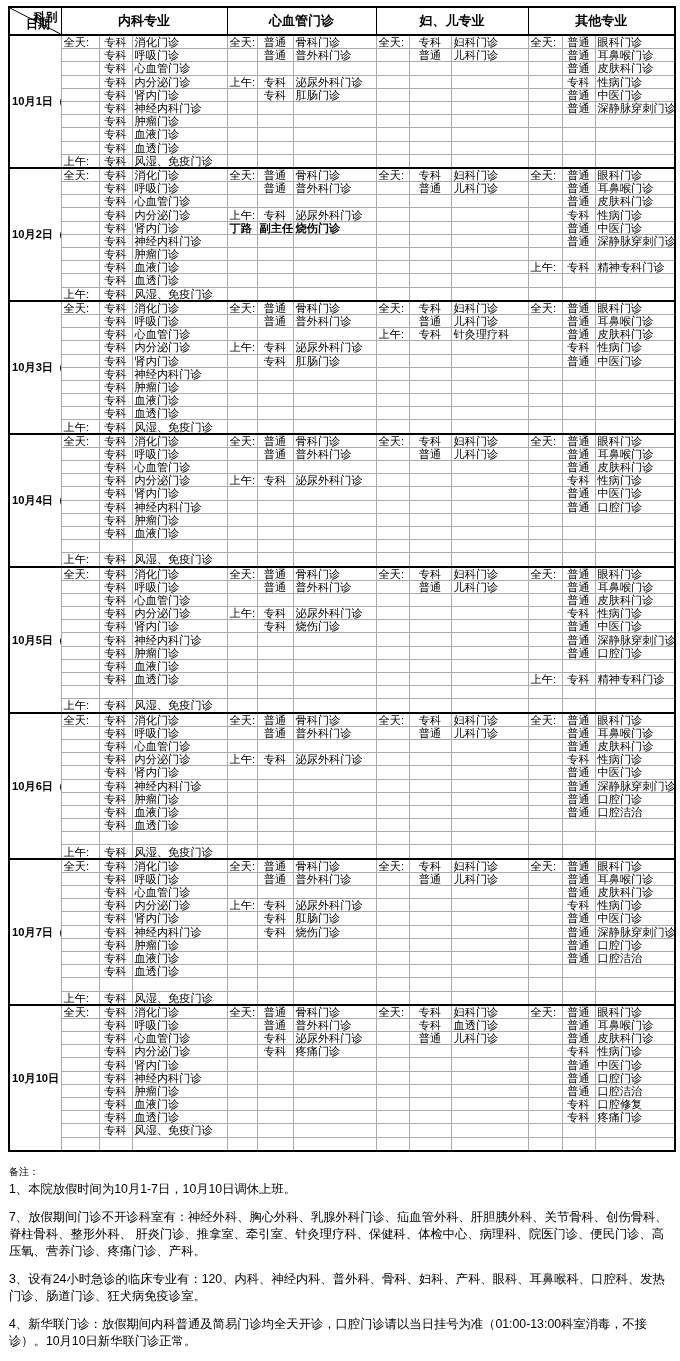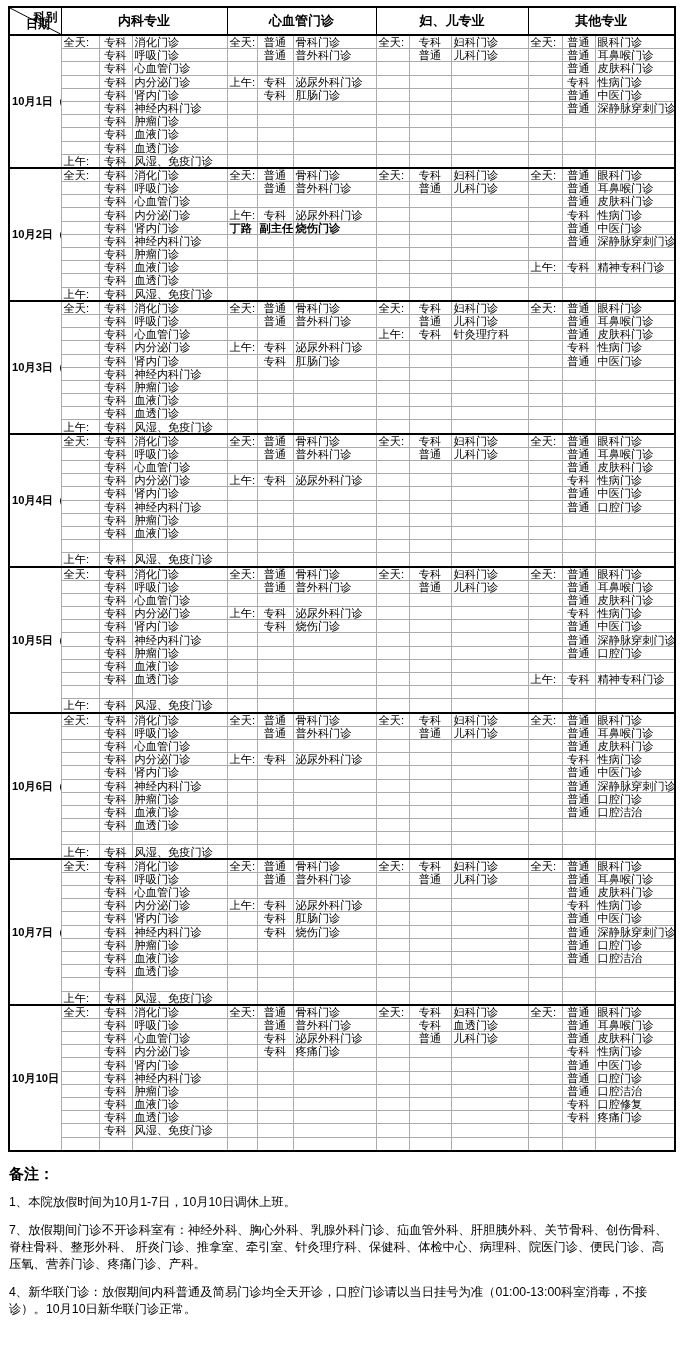--- a/index.html
+++ b/index.html
@@ -52,21 +52,21 @@
     white-space:normal;
     padding:0 3px;
   }
   td.colend{border-right:2px solid #000;}
   td.time{text-align:left;padding-left:3px;}
   td.type{text-align:center;}
   td.name{text-align:left;}
   td.boldrow{font-weight:bold;}
 
   .notes{margin-top:13px;padding-left:1px;width:664px;}
-  .notes-title{font-weight:bold;font-size:15px;margin-bottom:10px;}
+  .notes-title{font-weight:normal;font-size:10px;margin-bottom:2px;}
   .note-item{
     font-size:12.3px;
     line-height:17px;
     margin:0 0 11px 0;
   }
 </style>
 </head>
 <body>
 
 <div class="page">
@@ -1301,17 +1301,18 @@
           <td class="type"></td>
           <td class="name colend"></td>
         </tr>
       </tbody>
     </table>
 
   <div class="notes">
     <div class="notes-title">备注：</div>
     <p class="note-item">1、本院放假时间为10月1-7日，10月10日调休上班。</p>
     <p class="note-item">7、放假期间门诊不开诊科室有：神经外科、胸心外科、乳腺外科门诊、疝血管外科、肝胆胰外科、关节骨科、创伤骨科、脊柱骨科、整形外科、 肝炎门诊、推拿室、牵引室、针灸理疗科、保健科、体检中心、病理科、院医门诊、便民门诊、高压氧、营养门诊、疼痛门诊、产科。</p>
+    <p class="note-item">3、设有24小时急诊的临床专业有：120、内科、神经内科、普外科、骨科、妇科、产科、眼科、耳鼻喉科、口腔科、发热门诊、肠道门诊、狂犬病免疫诊室。</p>
     <p class="note-item">4、新华联门诊：放假期间内科普通及简易门诊均全天开诊，口腔门诊请以当日挂号为准（01:00-13:00科室消毒，不接诊）。10月10日新华联门诊正常。</p>
 
   </div>
 
 </div>
 
 </body></html>

